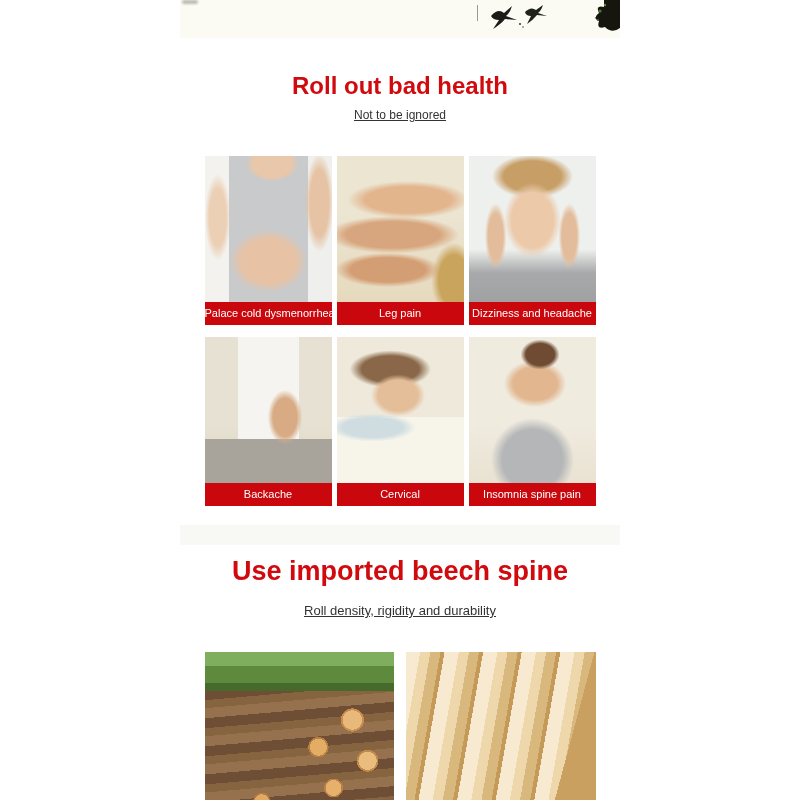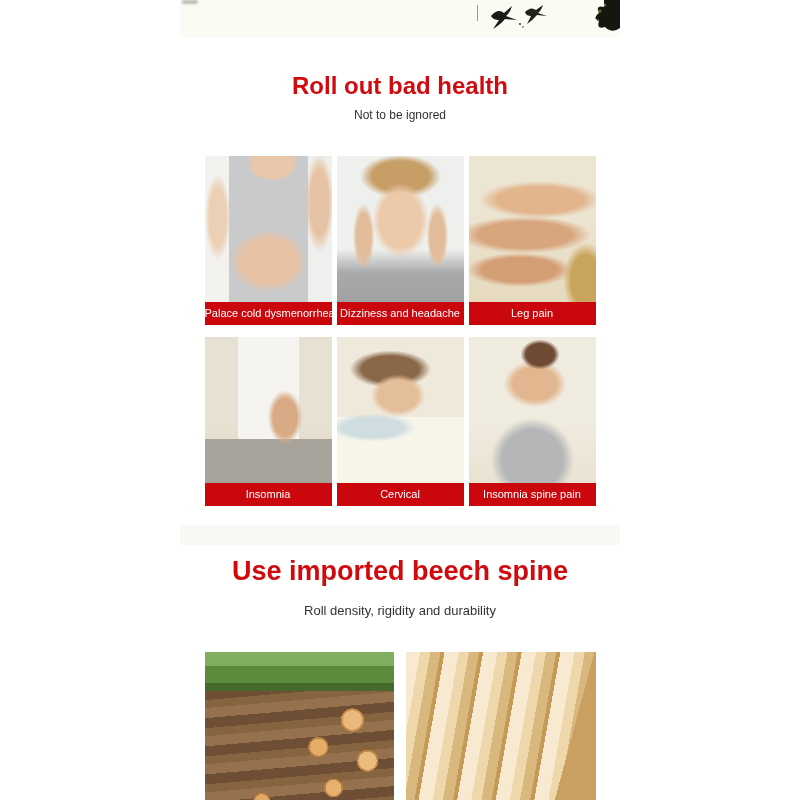--- a/index.html
+++ b/index.html
@@ -11,21 +11,21 @@
   
   .top-strip { position:relative; width:440px; height:38px; background:#fbfbf4; }
   .ink-smudge { position:absolute; left:2px; top:0; width:16px; height:4px; background:rgba(110,110,100,.45); filter:blur(1px); border-radius:2px; }
   .ink-line { position:absolute; left:297px; top:5px; width:1px; height:16px; background:#9a9a94; }
   .birds { position:absolute; left:305px; top:4px; }
   .corner-ink { position:absolute; right:0; top:0; }
 
   
   .h-red { text-align:center; font-weight:bold; color:#d10a0e; letter-spacing:0; }
   .h1 { font-size:24px; line-height:28px; margin-top:34px; }
-  .sub { text-align:center; color:#333333; }
+  .sub { text-align:center; color:#333333;text-decoration:underline; }
   .sub1 { font-size:12px; line-height:14px; margin-top:8px; }
   .h2 { font-size:27px; line-height:30px; margin-top:11px; }
   .sub2 { font-size:13px; line-height:15px; margin-top:17px; }
   .faint-band { width:440px; height:20px; margin-top:19px; background:#f8f8f5; }
 
   
   .grid { width:391px; margin:34px auto 0 auto; display:flex; flex-wrap:wrap; gap:12px 5px; }
   .tile { width:127px; }
   .photo { width:127px; height:146px; }
   .caption-bar { width:127px; height:23px; background:#c9070d; color:#ffffff; font-size:11px; line-height:23px; text-align:center; overflow:hidden; white-space:nowrap; }
@@ -105,30 +105,30 @@
 
     <div class="h-red h1">Roll out bad health</div>
     <div class="sub sub1">Not to be ignored</div>
 
     <div class="grid">
       <div class="tile">
         <div class="photo ph1"></div>
         <div class="caption-bar">Palace cold dysmenorrhea</div>
       </div>
       <div class="tile">
+        <div class="photo ph3"></div>
+        <div class="caption-bar">Leg pain</div>
+      </div>
+      <div class="tile">
         <div class="photo ph2"></div>
         <div class="caption-bar">Dizziness and headache</div>
       </div>
       <div class="tile">
-        <div class="photo ph3"></div>
-        <div class="caption-bar">Leg pain</div>
-      </div>
-      <div class="tile">
         <div class="photo ph4"></div>
-        <div class="caption-bar">Insomnia</div>
+        <div class="caption-bar">Backache</div>
       </div>
       <div class="tile">
         <div class="photo ph5"></div>
         <div class="caption-bar">Cervical</div>
       </div>
       <div class="tile">
         <div class="photo ph6"></div>
         <div class="caption-bar">Insomnia spine pain</div>
       </div>
     </div>

